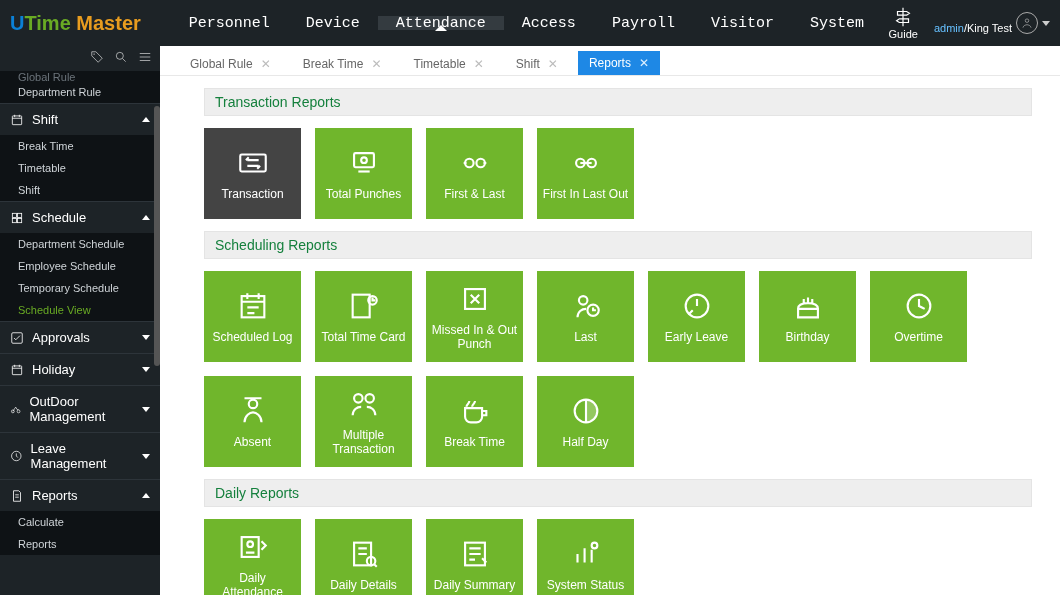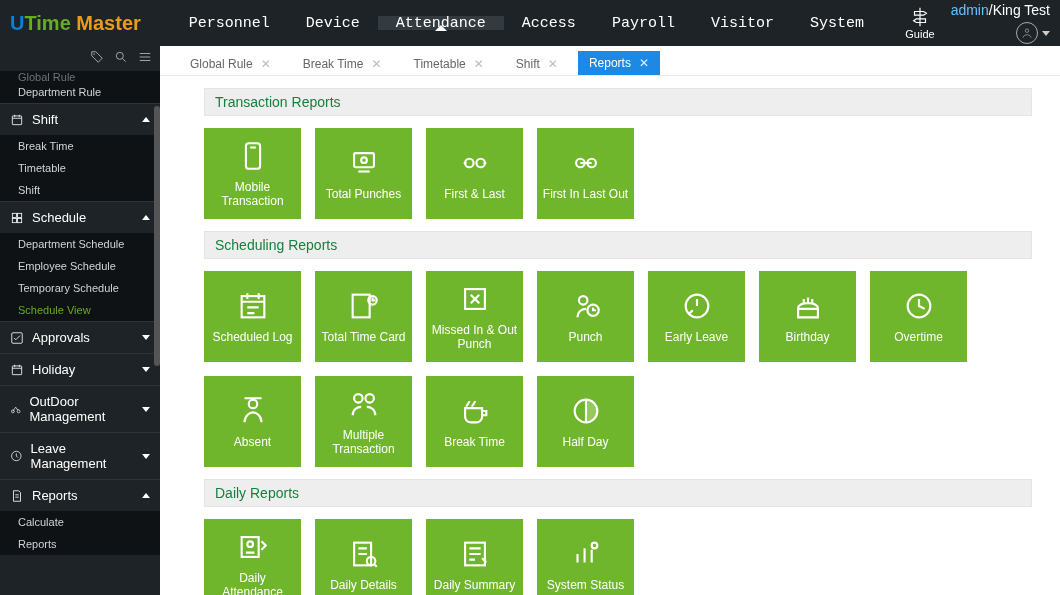--- a/index.html
+++ b/index.html
@@ -29,21 +29,21 @@
   .topnav { display:flex; height:100%; }
   .topnav-item { color:#fff; font-size:15px; display:flex; align-items:center; padding:0 18px; cursor:pointer; position:relative;font-family:Liberation Mono, monospace; }
   .topnav-item.active { background:#343b40; }
   .topnav-item.active::after{
     content:""; position:absolute; bottom:-1px; left:50%; transform:translateX(-50%);
     width:0;height:0;border-left:6px solid transparent;border-right:6px solid transparent;border-bottom:6px solid #fff;
   }
   .top-right{ margin-left:auto; display:flex; align-items:center; gap:16px; color:#fff; }
   .guide{ display:flex; flex-direction:column; align-items:center; font-size:11px; cursor:pointer;}
   .guide svg{ width:22px; height:22px; }
-  .userbox{ display:flex; flex-direction:column; align-items:flex-end; font-size:14px; gap:4px;}
+  .userbox{ display:flex; flex-direction:row; align-items:flex-end; font-size:11px; gap:4px;}
   .userline{ color:#fff;}
   .userline .admin{ color:#66c0ff; }
   .userrow{ display:flex; align-items:center; gap:4px;}
   .avatar{ width:22px;height:22px;border:1px solid #aaa;border-radius:50%; display:flex;align-items:center;justify-content:center;}
   .caret-down{ width:0;height:0;border-left:4px solid transparent;border-right:4px solid transparent;border-top:5px solid #ccc;}
   
   .main{ display:flex; height:calc(100% - 46px); }
   .sidebar{ width:160px; background:var(--bg-dark); color:var(--text-light); overflow:hidden; position:relative; flex-shrink:0;}
   .side-tools{ display:flex; justify-content:flex-end; gap:10px; padding:4px 8px; color:#fff; }
   .side-tools svg{ width:14px;height:14px; }
@@ -231,26 +231,26 @@
           <span class="x">✕</span>
         </div>
         <div class="tab active">
           <span>Reports</span>
           <span class="x">✕</span>
         </div>
       </div>
     <div class="body" id="body">
         <div class="section-title">Transaction Reports</div>
         <div class="tile-row">
-          <div class="tile">
-            <svg viewBox="0 0 24 24">
-              <rect x="7" y="3" width="10" height="18" rx="2"></rect>
-              <path d="M10 6h4M12 18h0"></path>
-            </svg>
-            <div class="tile-label">Mobile Transaction</div>
+          <div class="tile dark">
+            <svg viewBox="0 0 24 24">
+              <rect x="3" y="6" width="18" height="12" rx="1"></rect>
+              <path d="M8 10h8M8 14h8M7 10l2-2M17 14l-2 2"></path>
+            </svg>
+            <div class="tile-label">Transaction</div>
           </div>
           <div class="tile">
             <svg viewBox="0 0 24 24">
               <rect x="5" y="5" width="14" height="10" rx="1"></rect>
               <circle cx="12" cy="10" r="2"></circle>
               <path d="M8 18h8"></path>
             </svg>
             <div class="tile-label">Total Punches</div>
           </div>
           <div class="tile">
@@ -294,21 +294,21 @@
             </svg>
             <div class="tile-label">Missed In &amp; Out Punch</div>
           </div>
           <div class="tile">
             <svg viewBox="0 0 24 24">
               <circle cx="10" cy="8" r="3"></circle>
               <path d="M6 20c0-4 3-6 6-6"></path>
               <circle cx="17" cy="15" r="4"></circle>
               <path d="M17 13v2h2"></path>
             </svg>
-            <div class="tile-label">Punch</div>
+            <div class="tile-label">Last</div>
           </div>
           <div class="tile">
             <svg viewBox="0 0 24 24">
               <circle cx="12" cy="12" r="8"></circle>
               <path d="M12 7v5M9 15l-3 3"></path>
             </svg>
             <div class="tile-label">Early Leave</div>
           </div>
           <div class="tile">
             <svg viewBox="0 0 24 24">

